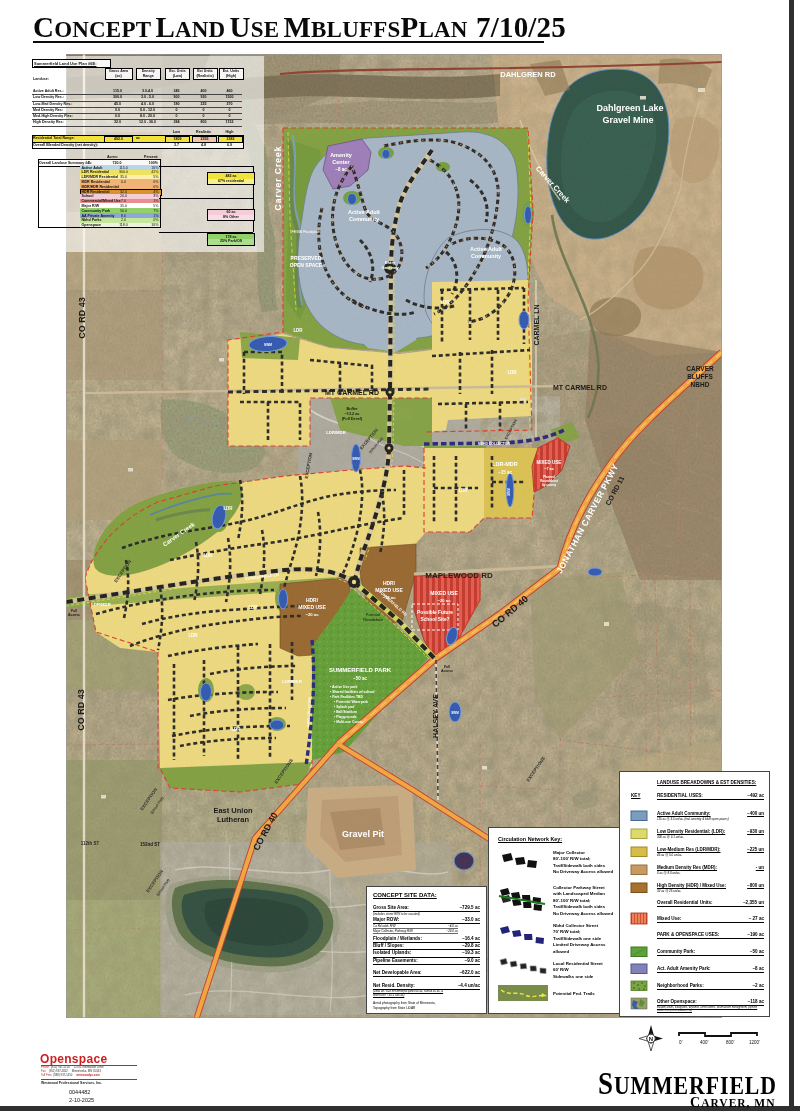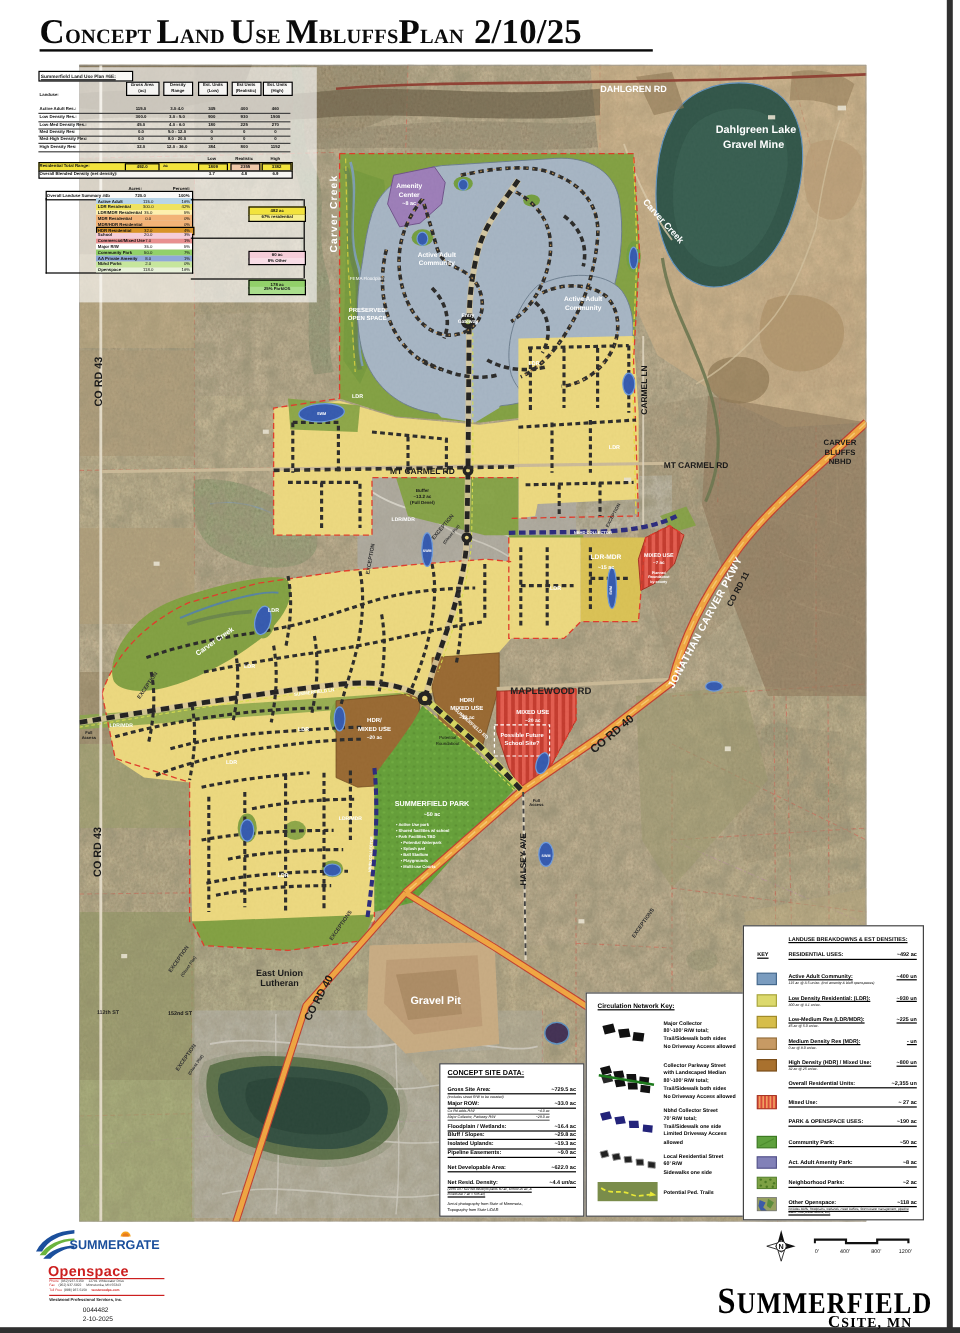--- a/index.html
+++ b/index.html
@@ -1,19 +1,19 @@
 <!DOCTYPE html>
 <html><head>
 <meta charset="utf-8">
 <style>
 html,body{margin:0;padding:0;width:800px;height:1111px;background:#fff;font-family:"Liberation Sans",sans-serif;overflow:hidden}
 #page{position:absolute;left:0;top:0;width:800px;height:1111px;background:#fff}
 .abs{position:absolute}
 #title{left:33px;top:11px;width:560px;font-family:"Liberation Serif",serif;font-weight:bold;color:#0a0a0a;white-space:nowrap;letter-spacing:0.2px}
-#title .big{font-size:29px}#title .sm{font-size:17px}
+#title .big{font-size:29px}#title .sm{font-size:23px}
 #titleline{left:33px;top:41px;width:511px;height:2.4px;background:#0a0a0a}
 #rightbar{left:789px;top:0;width:5px;height:1111px;background:#303030}
 #botbar{left:0px;top:1106px;width:800px;height:5px;background:#303030}
 .box{position:absolute;background:#fff;border:0.8px solid #333}
 .lbl{position:absolute;white-space:nowrap}
 #sftitle{font-family:"Liberation Serif",serif;font-weight:bold;color:#000;letter-spacing:1.1px}
 </style>
 </head>
 <body>
 <div id="page">
@@ -553,21 +553,21 @@
 <text x="124" y="572" transform="rotate(-55 124 572)">EXCEPTION</text>
 <text x="512" y="430" transform="rotate(-62 512 430)" font-size="3.8">EXCEPTION</text>
 </g>
 
 <text x="363" y="837" font-size="9" fill="#fff">Gravel Pit</text>
 </g>
 <rect x="66.3" y="54.3" width="655.4" height="963.4" fill="none" stroke="#9a9a9a" stroke-width="0.6"></rect>
 </svg>
 </div>
 
-<div class="abs" id="title"><span class="big">C</span><span class="sm">ONCEPT</span>&nbsp;<span class="big">L</span><span class="sm">AND</span>&nbsp;<span class="big">U</span><span class="sm">SE</span>&nbsp;<span class="big">M</span><span class="sm">BLUFFS</span><span class="big">P</span><span class="sm">LAN</span>&nbsp;&nbsp;<span class="big">2/10/25</span></div>
+<div class="abs" id="title"><span class="big">C</span><span class="sm">ONCEPT</span>&nbsp;<span class="big">L</span><span class="sm">AND</span>&nbsp;<span class="big">U</span><span class="sm">SE</span>&nbsp;<span class="big">M</span><span class="sm">BLUFFS</span><span class="big">P</span><span class="sm">LAN</span>&nbsp;&nbsp;<span class="big">7/10/25</span></div>
 
 <div class="abs" id="titleline"></div>
 
 <div class="abs" id="rightbar"></div>
 
 <div class="abs" id="botbar"></div>
 
 <div class="abs" style="left:66px;top:56px;width:198px;height:196px;background:rgba(255,255,255,0.62)"></div>
 
 <div class="abs" style="left:32px;top:57px;width:222px;height:190px;font-size:3.6px;color:#111">
@@ -877,30 +877,20 @@
   <div class="abs" style="left:37px;top:128px;width:107px;font-size:4.6px;font-weight:bold;border-bottom:0.7px solid #000;height:6px"><span>Overall Residential Units:</span><span style="position:absolute;right:0">~2,355 un</span></div>
   <div class="abs" style="left:37px;top:144px;width:107px;font-size:4.6px;font-weight:bold;border-bottom:0.7px solid #000;height:6px"><span>Mixed Use:</span><span style="position:absolute;right:0">~ 27 ac</span></div>
   <div class="abs" style="left:37px;top:160px;width:107px;font-size:4.6px;font-weight:bold;border-bottom:0.7px solid #000;height:6px"><span>PARK &amp; OPENSPACE USES:</span><span style="position:absolute;right:0">~190 ac</span></div>
   <div class="abs" style="left:37px;top:177px;width:107px;font-size:4.6px;font-weight:bold;border-bottom:0.7px solid #000;height:6px"><span>Community Park:</span><span style="position:absolute;right:0">~50 ac</span></div>
   <div class="abs" style="left:37px;top:194px;width:107px;font-size:4.6px;font-weight:bold;border-bottom:0.7px solid #000;height:6px"><span>Act. Adult Amenity Park:</span><span style="position:absolute;right:0">~8 ac</span></div>
   <div class="abs" style="left:37px;top:211px;width:107px;font-size:4.6px;font-weight:bold;border-bottom:0.7px solid #000;height:6px"><span>Neighborhood Parks:</span><span style="position:absolute;right:0">~2 ac</span></div>
   <div class="abs" style="left:37px;top:227px;width:107px;font-size:4.6px;font-weight:bold;border-bottom:0.7px solid #000;height:6px"><span>Other Openspace:</span><span style="position:absolute;right:0">~118 ac</span></div>
   <div class="abs" style="left:37px;top:234px;width:107px;font-size:2.6px;font-style:italic;text-decoration:underline;line-height:1.3">includes bluffs, floodplains, wetlands, creek buffers, Storm-water management, pipeline easts., tree preservations, etc)</div>
 </div>
 
-<div class="abs" style="left:28px;top:1022px;width:130px;height:30px">
-<svg width="130" height="30" viewBox="0 0 130 30">
-<path d="M2,21 C8,9 20,4 34,3 L34,6 C22,7 12,12 7,21 Z" fill="#1b4f9c"></path>
-<path d="M5,24 C11,15 22,10 34,10 L34,12 C24,12 15,17 10,24 Z" fill="#6ab43e"></path>
-<path d="M8,27 C14,20 24,16 34,16 L34,18 C26,18 19,22 14,27 Z" fill="#1b4f9c"></path>
-<path d="M72.5,8.5 A4.2,4.2 0 0 1 80.9,8.5 Z" fill="#f6a21d"></path>
-<path d="M74,8.5 A2.7,2.7 0 0 1 79.4,8.5 Z" fill="#e87a1e"></path>
-<text x="30" y="19" font-family="Liberation Sans, sans-serif" font-size="10.5" font-weight="bold" fill="#1b4f9c" letter-spacing="0">SUMMERGATE</text>
-</svg>
-</div>
 
 <div class="abs" style="left:40px;top:1052px;font-family:'Liberation Sans',sans-serif;font-weight:bold;font-size:12px;color:#cc1f1f;letter-spacing:0.3px">Openspace</div>
 <div class="abs" style="left:41px;top:1065px;width:120px;font-size:2.8px;color:#333;line-height:1.5">
 <span style="color:#cc1f1f">Phone</span> &nbsp;(952) 937-5150 &nbsp;&nbsp;&nbsp; 12701 Whitewater Drive<br>
 <span style="color:#cc1f1f">Fax</span> &nbsp;&nbsp;&nbsp;(952) 937-5822 &nbsp;&nbsp;&nbsp; Minnetonka, MN 55343<br>
 <span style="color:#cc1f1f">Toll Free</span> &nbsp;(888) 937-5150 &nbsp;&nbsp;&nbsp; <span style="color:#cc1f1f;font-weight:bold">westwoodps.com</span>
 </div>
 <div class="abs" style="left:41px;top:1065px;width:96px;height:0.7px;background:#cc1f1f"></div>
 <div class="abs" style="left:41px;top:1079px;width:96px;height:0.7px;background:#cc1f1f"></div>
 <div class="abs" style="left:41px;top:1081px;font-size:3.4px;font-weight:bold;color:#222">Westwood Professional Services, Inc.</div>
@@ -925,14 +915,14 @@
 <g font-family="Liberation Sans,sans-serif" font-size="4.5" fill="#111">
 <text x="1" y="14">0’</text>
           <text x="22" y="14">400’</text>
           <text x="48" y="14">800’</text>
           <text x="71" y="14">1200’</text>
 </g>
 </svg>
 </div>
 
 <div class="abs" id="sftitle" style="left:598px;top:1066px;white-space:nowrap;transform:scaleX(0.87);transform-origin:0 0"><span style="font-size:31px">S</span><span style="font-size:25px">UMMERFIELD</span></div>
-<div class="abs" style="left:690px;top:1093px;font-family:'Liberation Serif',serif;font-weight:bold;letter-spacing:1px;white-space:nowrap"><span style="font-size:14px">C</span><span style="font-size:11.5px">SITE, MN</span></div>
+<div class="abs" style="left:690px;top:1093px;font-family:'Liberation Serif',serif;font-weight:bold;letter-spacing:1px;white-space:nowrap"><span style="font-size:14px">C</span><span style="font-size:11.5px">ARVER, MN</span></div>
 </div>
 
 </body></html>

